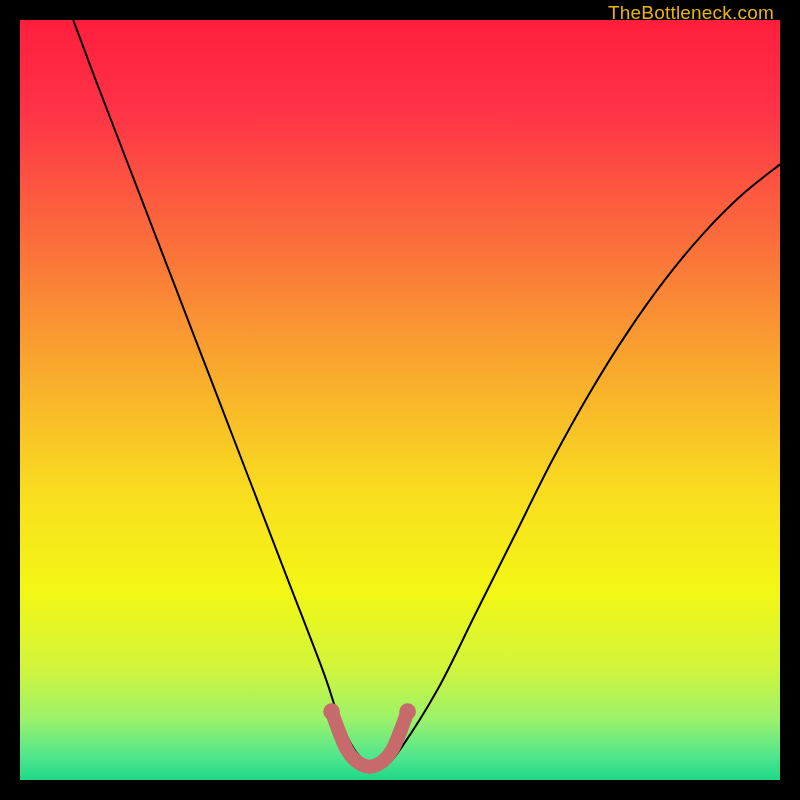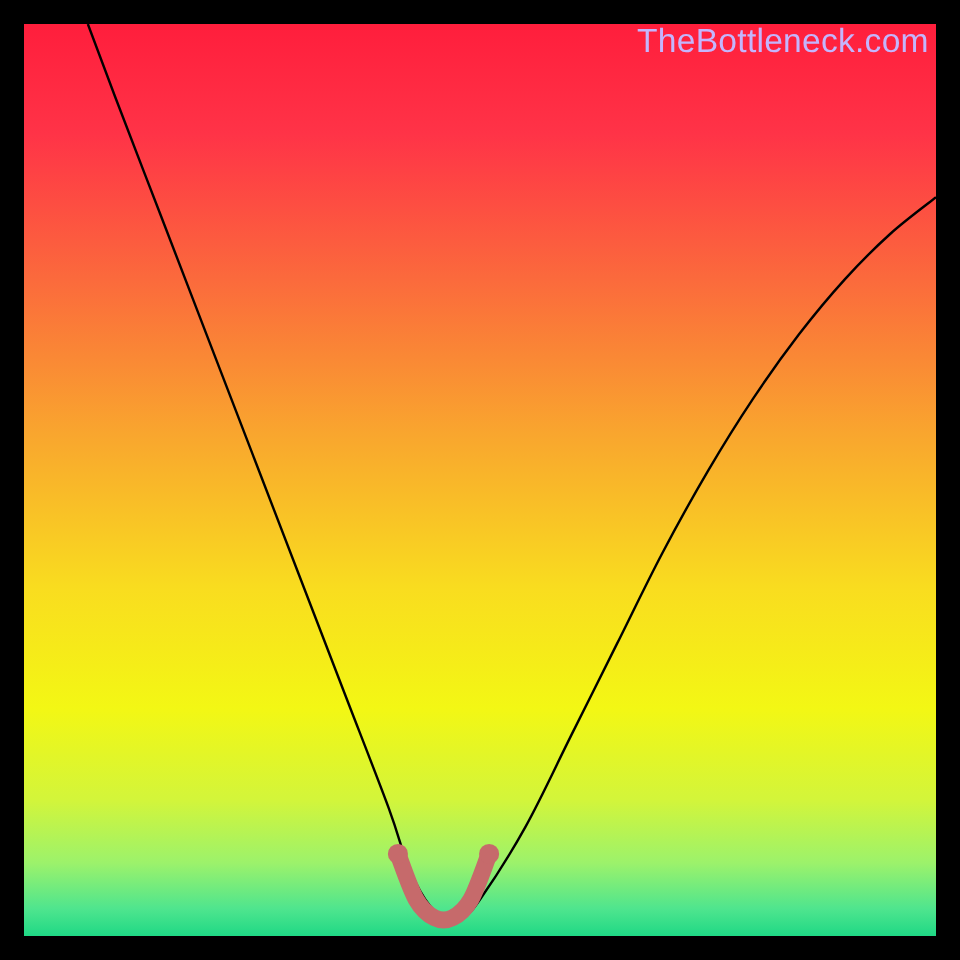--- a/index.html
+++ b/index.html
@@ -27,24 +27,24 @@
   }
   .gradient-bg {
     position: absolute;
     left: 0;
     top: 0;
     width: 100%;
     height: 100%;
   }
   .watermark {
     position: absolute;
-    top: 18px;
+    top: 2px;
     right: 26px;
-    color: #c4b5fd;
-    font-size: 28px;
+    color: #eab308;
+    font-size: 19px;
     font-weight: 500;
     letter-spacing: 0.2px;
     user-select: none;
   }
   svg.curve {
     position: absolute;
     left: 0;
     top: 0;
     width: 100%;
     height: 100%;

